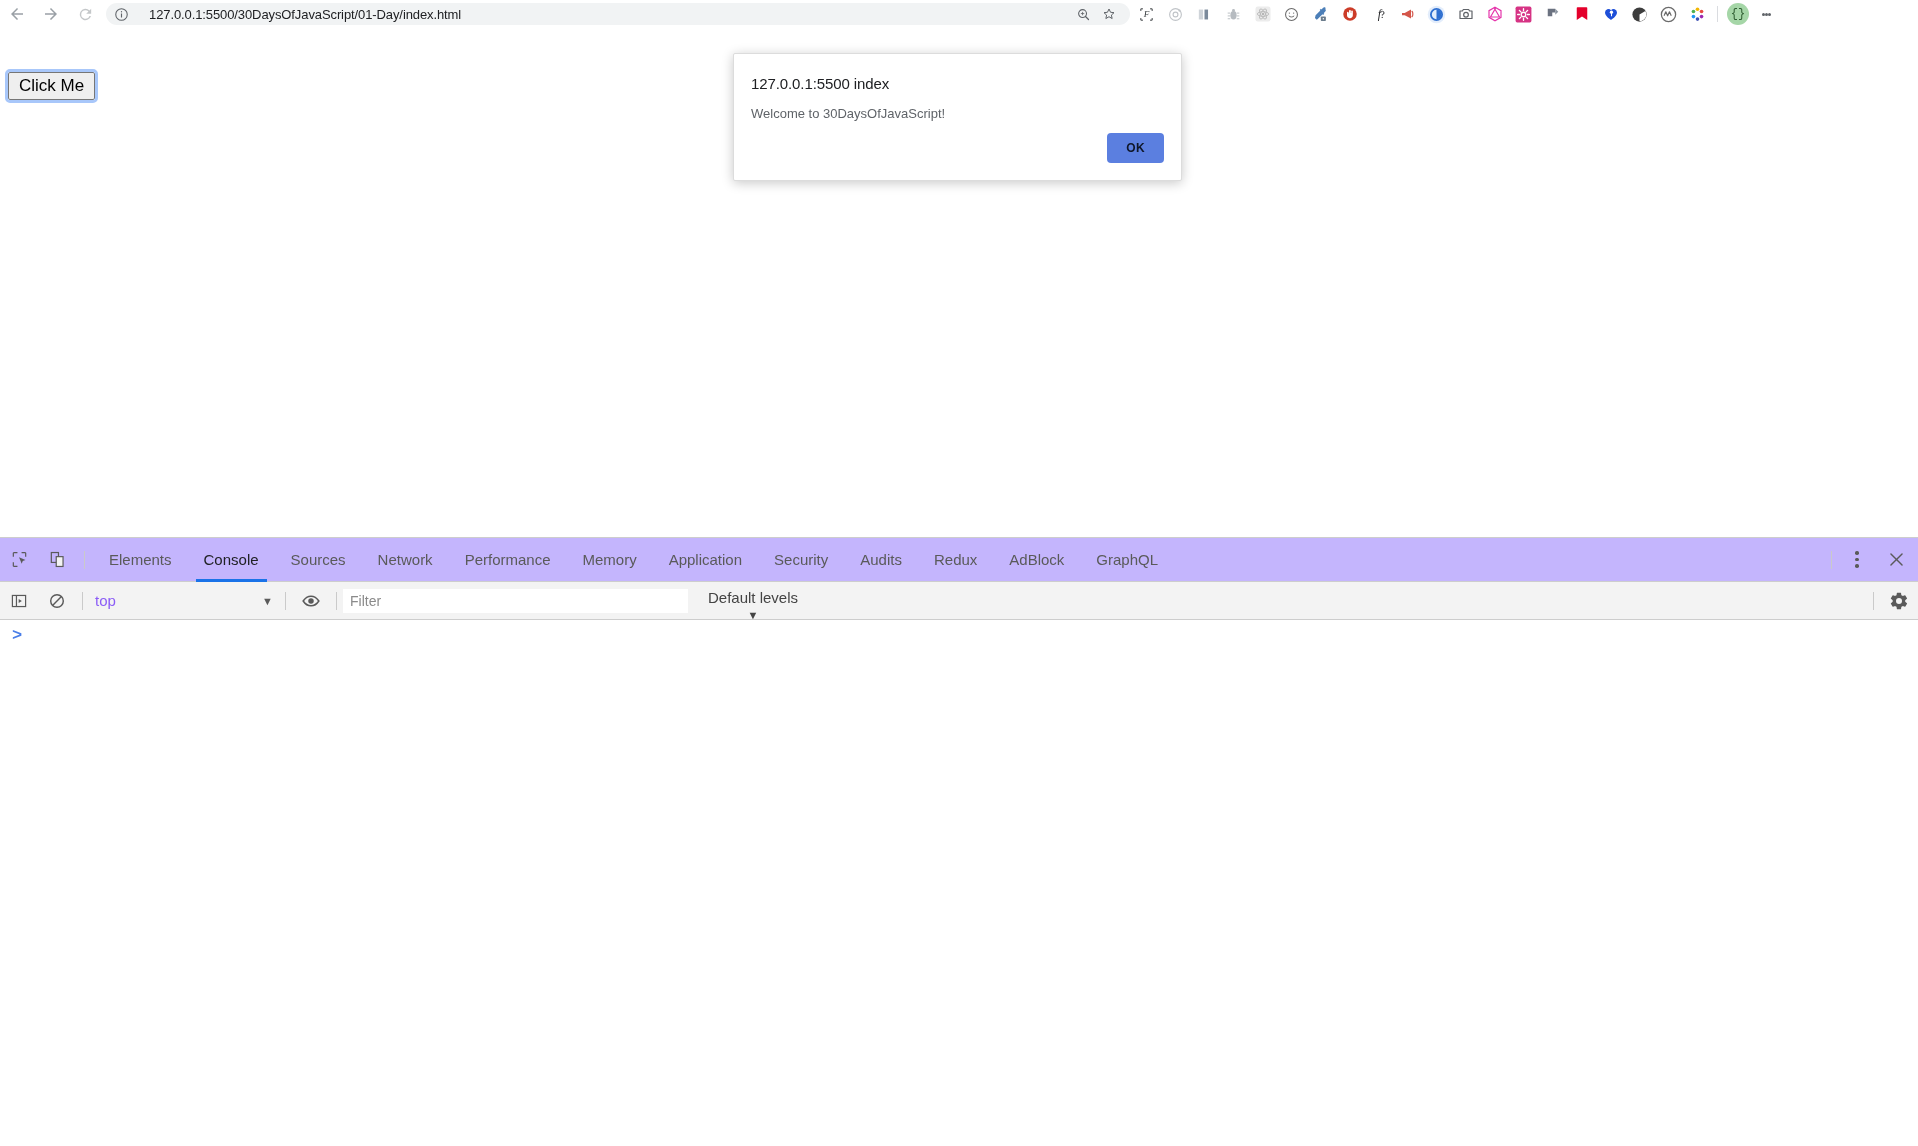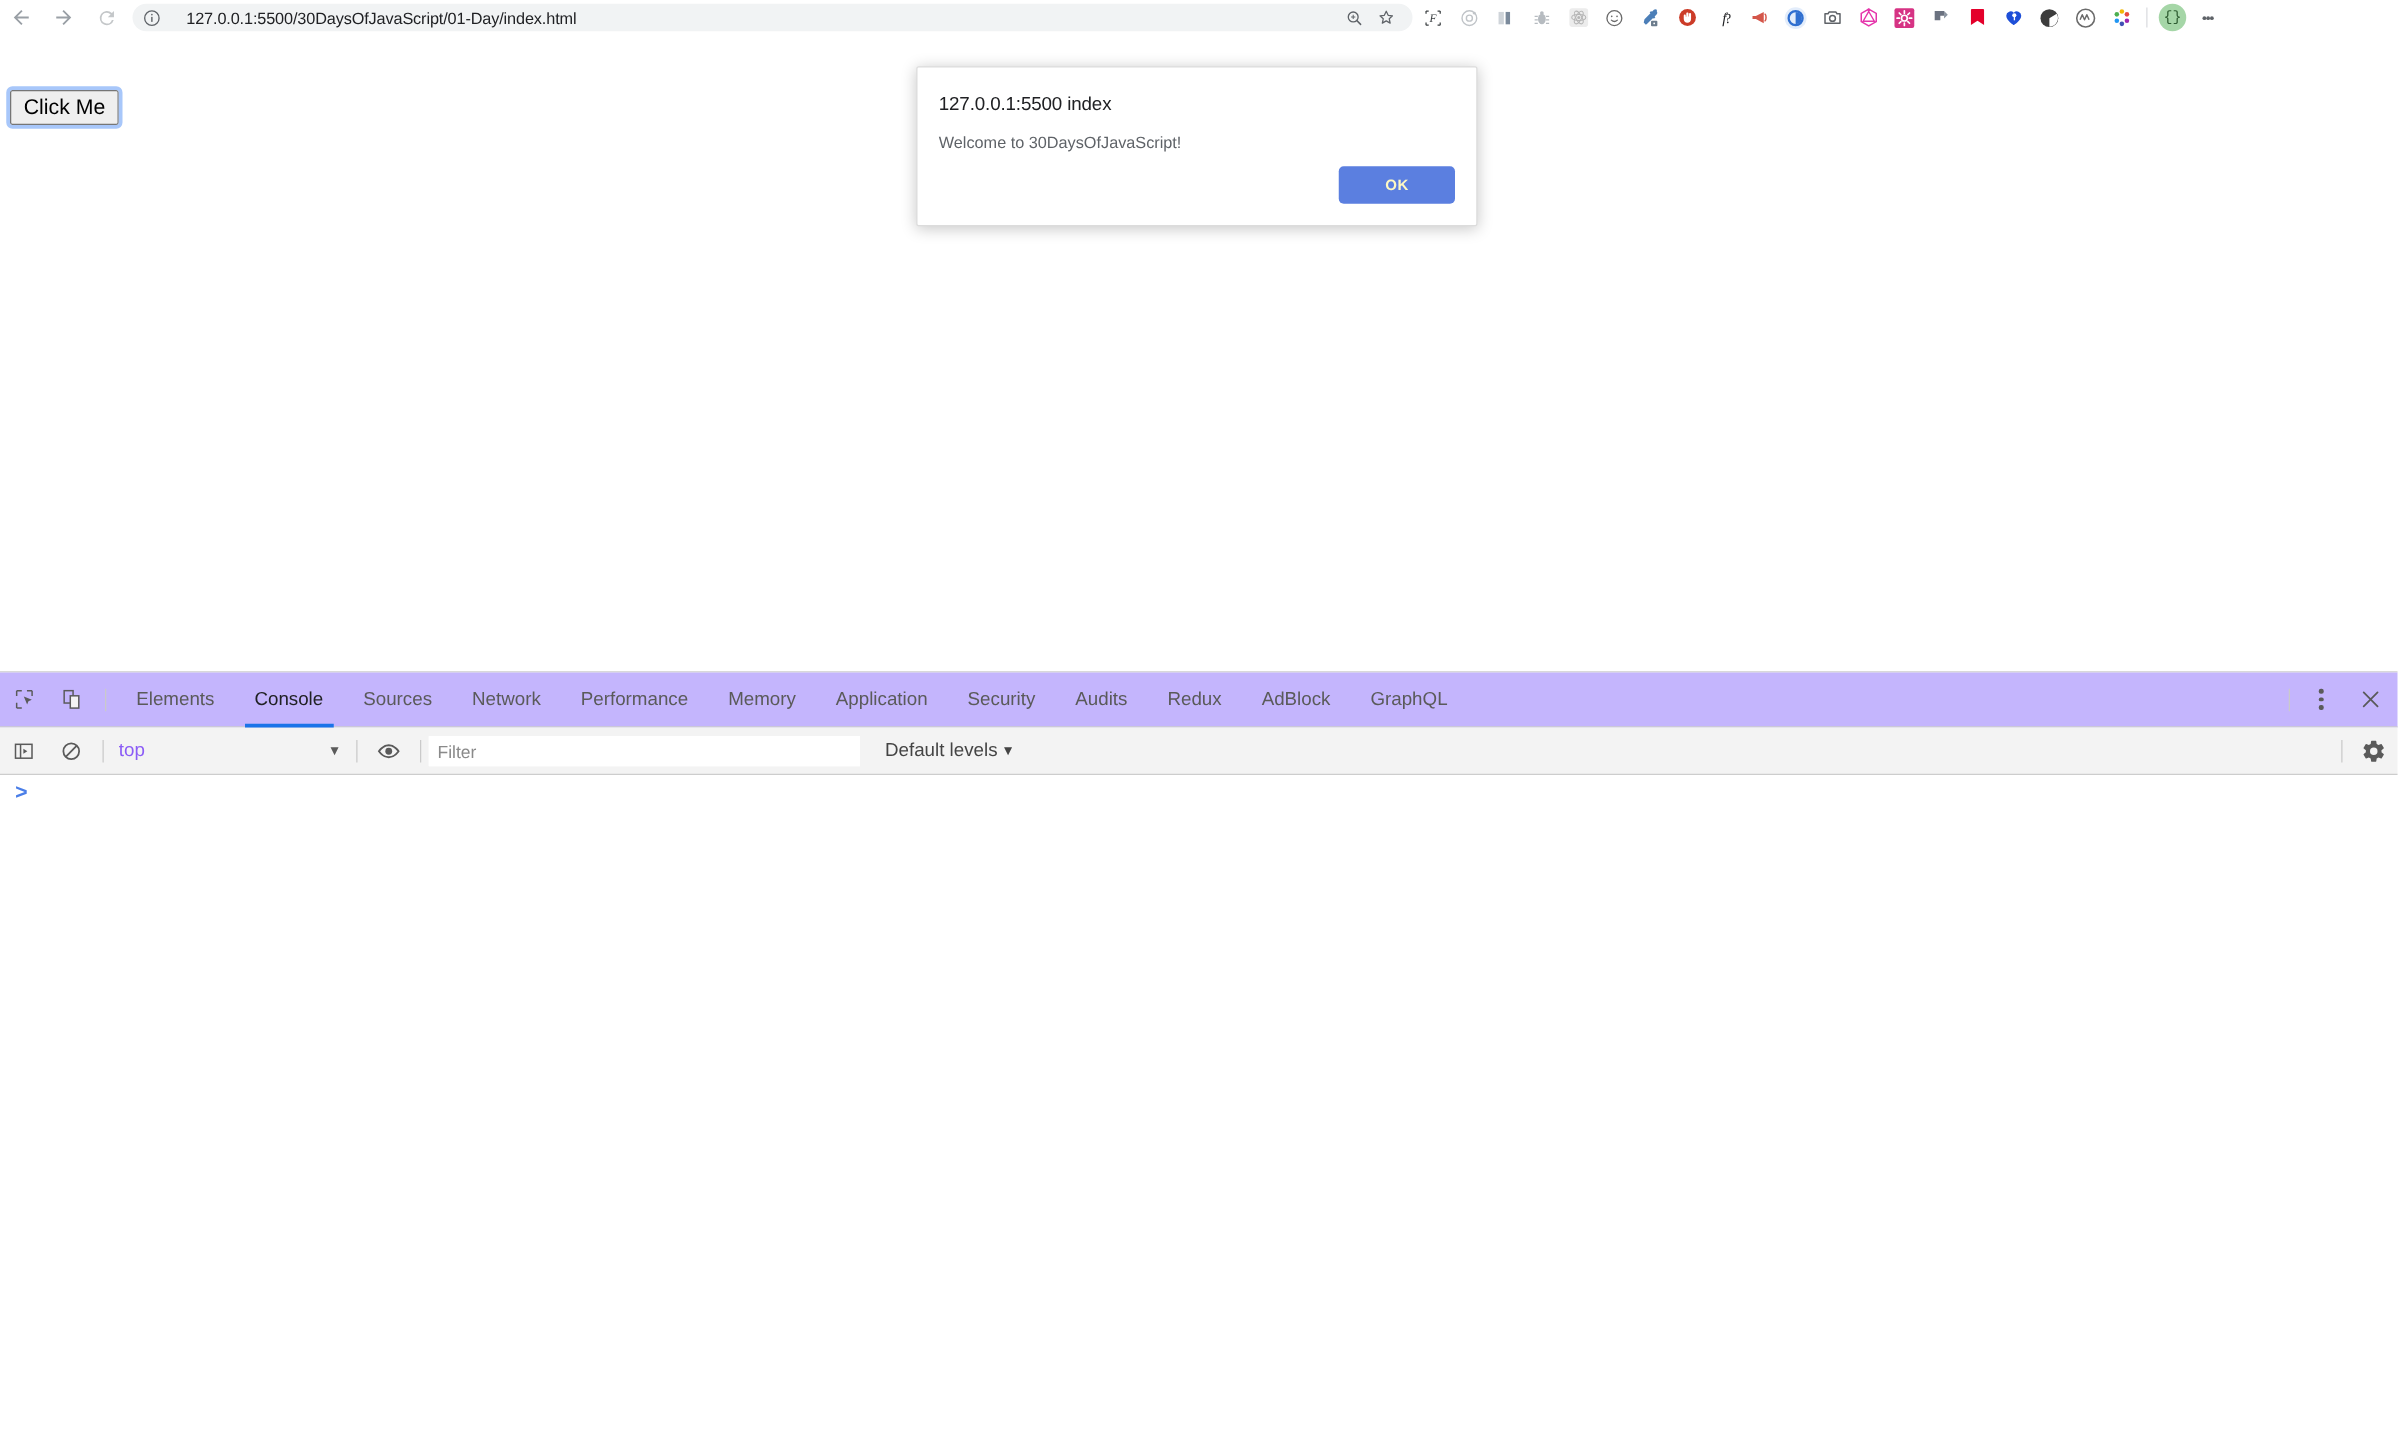--- a/index.html
+++ b/index.html
@@ -84,24 +84,24 @@
   #dialog-title{
     position:absolute; left:17px; top:21px;
     font-size:15px; color:#202124; letter-spacing:-0.1px;
   }
   #dialog-message{
     position:absolute; left:17px; top:52px;
     font-size:13px; color:#5f6368;
   }
   #dialog-ok-button{
     position:absolute; right:17px; bottom:17px;
-    background:#5b7fe0; color:#fef9c3;
+    background:#5b7fe0; color:#0f172a;
     border:none; border-radius:4px;
     font-size:12px; font-weight:bold; letter-spacing:0.4px;
-    padding:8px 37px; cursor:pointer;
+    padding:8px 19px; cursor:pointer;
     font-family:"Liberation Sans", sans-serif;
   }
 
   
   #devtools{
     position:absolute; left:0; top:537px; width:1918px; height:609px;
     background:#ffffff; border-top:1px solid #cdcdcd;
     display:flex; flex-direction:column;
   }
   #devtools-tabbar{
@@ -145,21 +145,21 @@
   #context-select .caret{ margin-left:auto; color:#5a5a5a; font-size:11px; }
   #filter-input{
     width:345px; height:24px; background:#ffffff;
     border:1px solid #ffffff; outline:none;
     font-size:14px; color:#333; padding:0 6px;
     font-family:"Liberation Sans", sans-serif;
   }
   #filter-input::placeholder{ color:#8a8a8a; }
   #levels-select{
     display:flex; align-items:center; gap:3px;
-    height:24px; padding:0 10px; cursor:pointer; margin-left:10px;
+    height:24px; padding:0 10px; cursor:pointer; margin-left:10px;flex-direction:column;
   }
   #levels-select .label{ font-size:15px; color:#444; }
   #levels-select .caret{ font-size:11px; color:#444; }
   #console-settings{ margin-left:auto; display:flex; align-items:center; }
 
   
   #console-body{ flex:1 1 auto; background:#ffffff; overflow:hidden; }
   .console-row{
     display:flex; align-items:center; min-height:30px;
     border-bottom:1px solid #e8e8e8; padding:0 12px 0 0;

